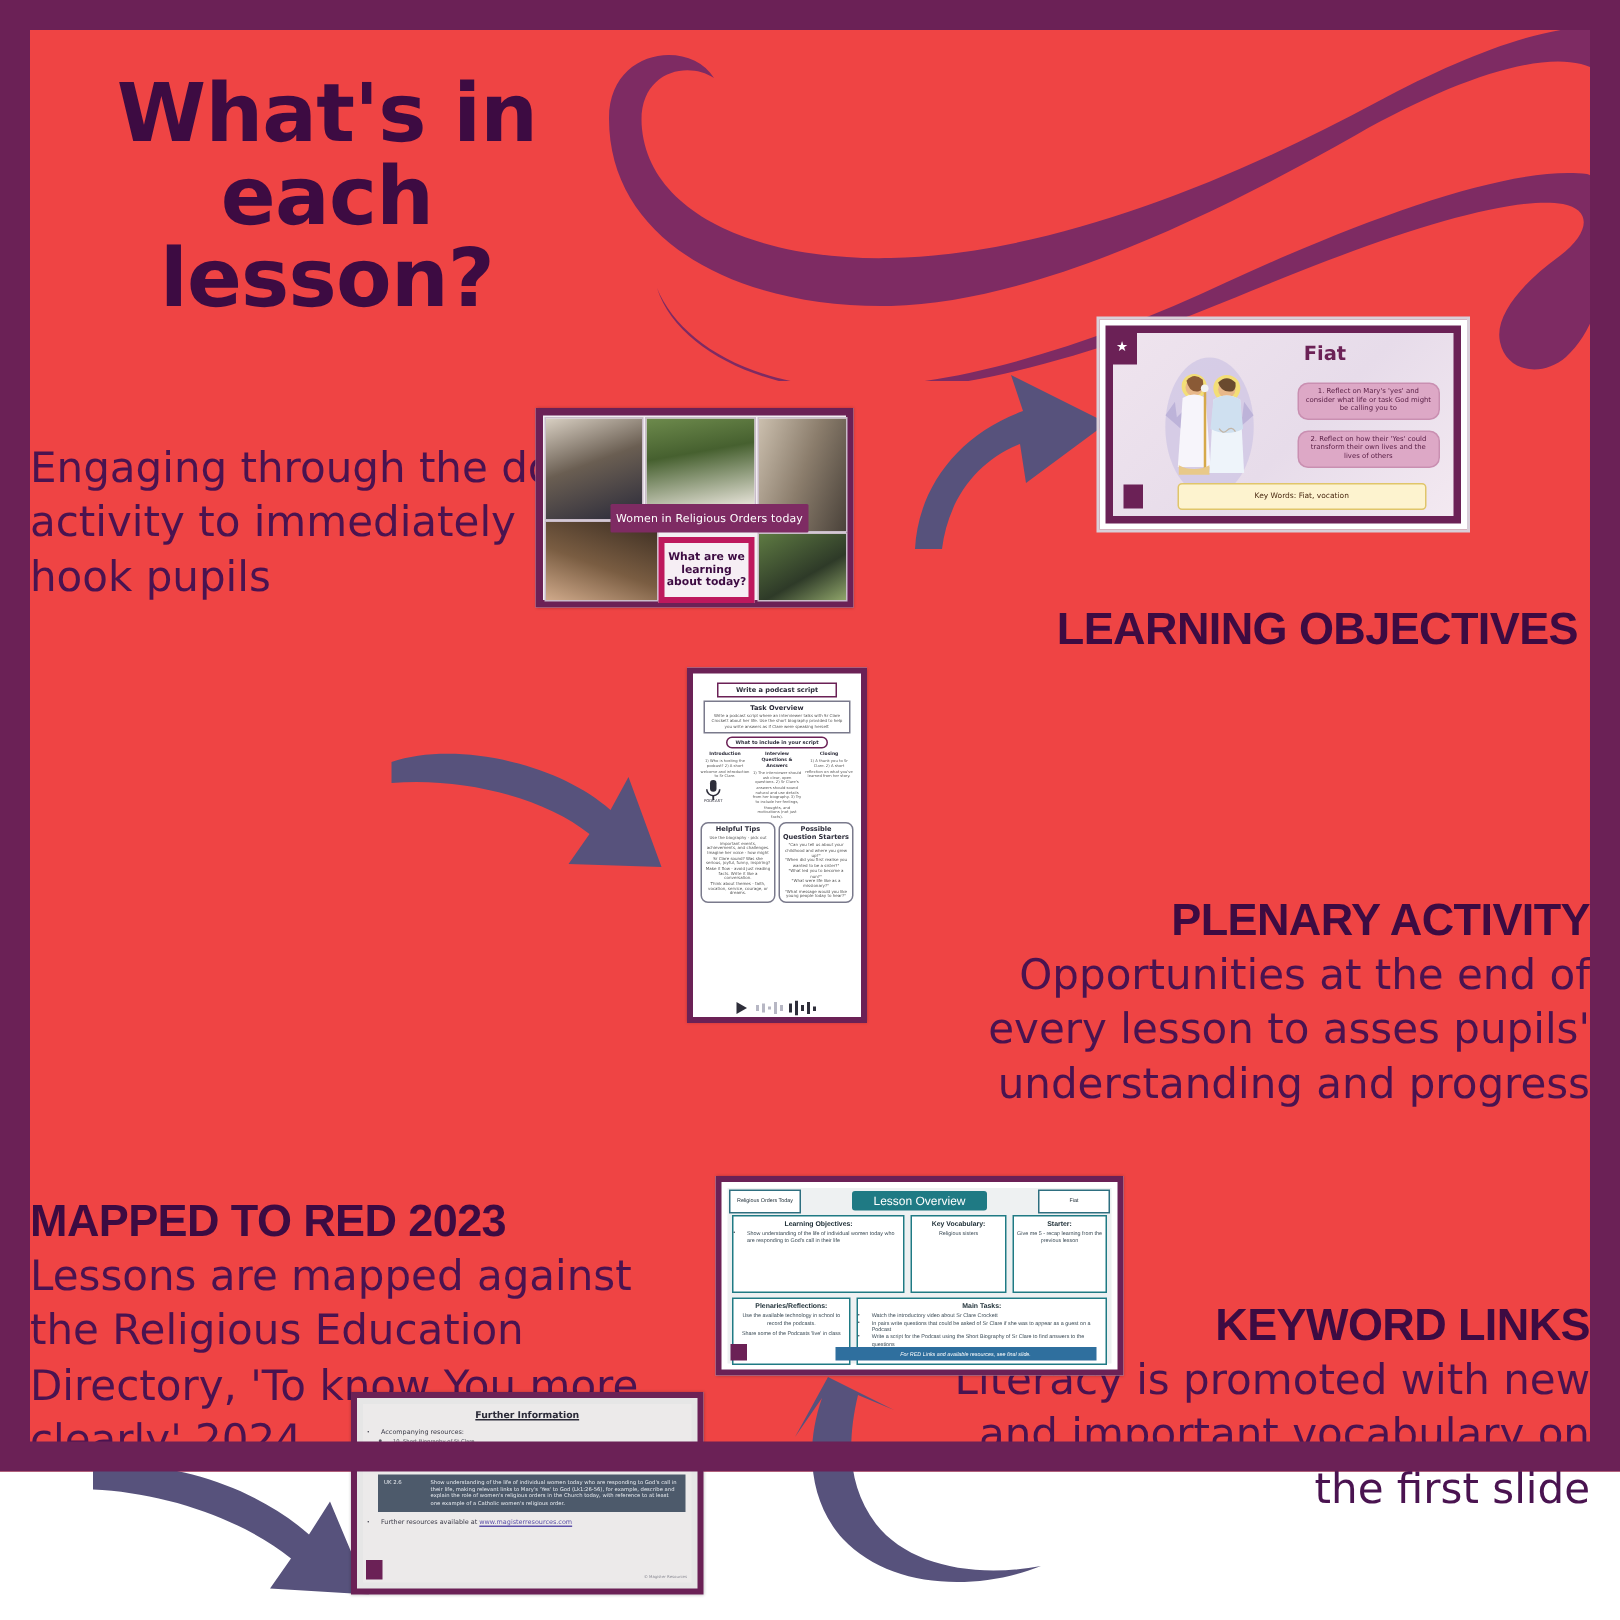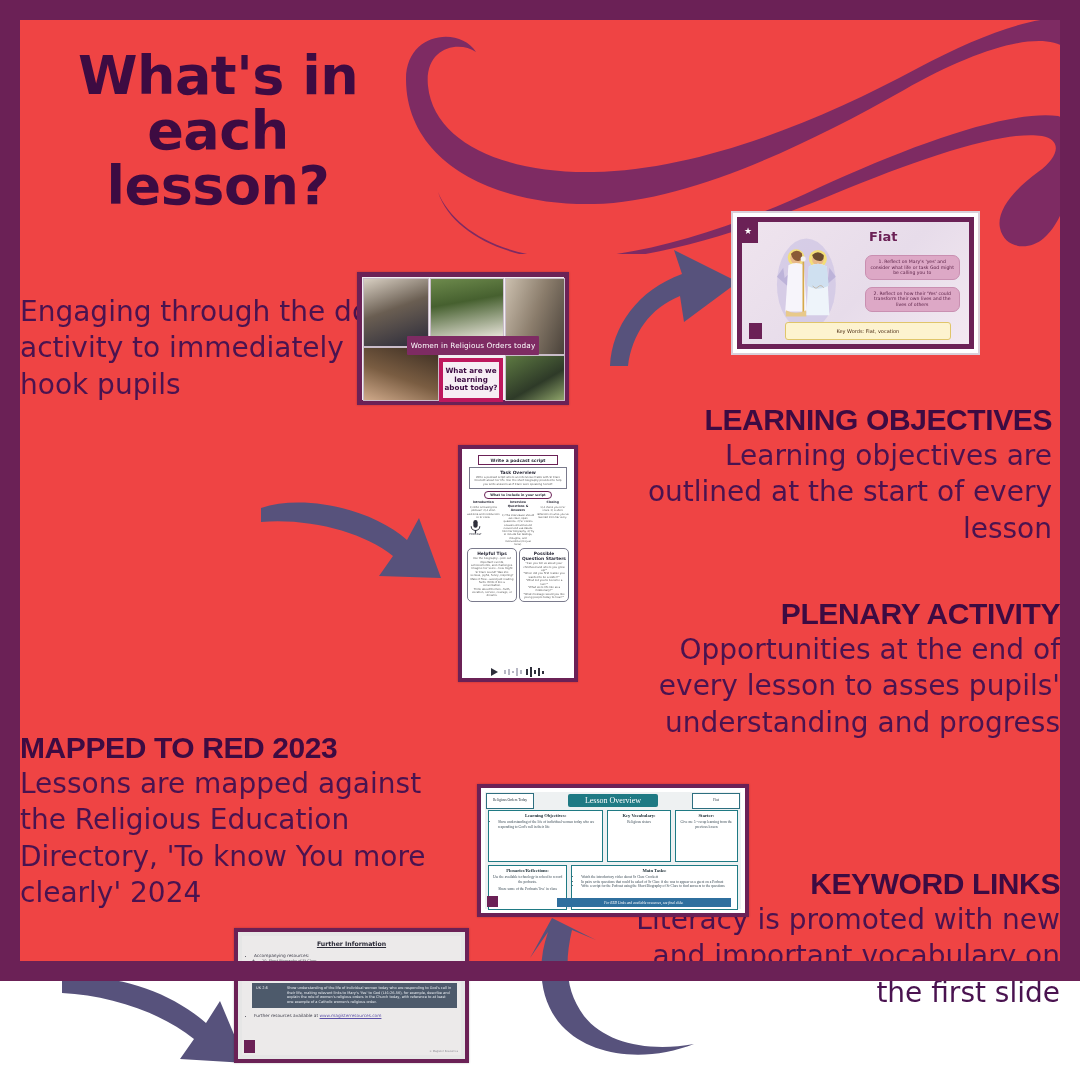--- a/index.html
+++ b/index.html
@@ -46,21 +46,21 @@
     margin:0;
     font-size:28px;line-height:1.30;
     color:#4A1350;font-weight:400;
     font-family:"DejaVu Sans", sans-serif;
   }
   .left-al{text-align:left;}
   .right-al{text-align:right;}
   
   #b-starter   {left:20px; top:294px;  width:400px;}
   #b-activities{left:20px; top:528px;  width:430px;}
-  #b-mapped    {left:20px; top:732px;  width:440px;}
+  #b-mapped    {left:20px; top:799px;  width:440px;}
   #b-objectives{left:632px;top:362px;  width:420px;margin-top:42px;}
   #b-plenary   {left:600px;top:598px;  width:460px;}
   #b-keyword   {left:600px;top:868px;  width:460px;}
 
   
   .arrow{position:absolute;z-index:5;}
   #arrow-lo {left:598px;top:238px;width:170px;height:135px;}
   #arrow-act{left:255px;top:490px;width:190px;height:110px;}
   #arrow-red{left:58px; top:965px;width:195px;height:105px;}
   #arrow-kw {left:528px;top:912px;width:175px;height:152px;}
@@ -134,21 +134,21 @@
   .ws-col b{display:block;font-size:3px;margin-bottom:1px;color:#2c2c3a;}
   .ws-two{display:flex;gap:2px;margin:2px 2px 0;}
   .ws-two .ws-box{width:auto;flex:1;margin:0;border-radius:5px;}
   .ws-foot{position:absolute;left:0;bottom:0;width:100%;height:12px;
       display:flex;align-items:center;justify-content:center;gap:2px;}
   .mic{position:absolute;left:4px;top:64px;width:13px;height:16px;}
   
   #slide-overview{left:477px;top:784px;width:272px;height:133px;
       border:4px solid #6B2156;background:#ffffff;padding:4px;}
   .ov{position:relative;width:100%;height:100%;
-      font-family:Liberation Serif, serif;color:#24323c;background:#eef1f2;}
+      font-family:Liberation Sans, sans-serif;color:#24323c;background:#eef1f2;}
   .ov-tab{position:absolute;top:1px;width:46px;height:14px;
       border:1px solid #2e6f80;background:#fff;font-size:3.6px;
       display:flex;align-items:center;justify-content:center;text-align:center;
       line-height:1.1;color:#24323c;}
   #ovtab-l{left:1px;}
   #ovtab-r{right:1px;}
   .ov-title{position:absolute;left:50%;transform:translateX(-50%);top:2px;
       width:90px;height:13px;background:#1f7a84;color:#fff;border-radius:2px;
       font-size:8px;display:flex;align-items:center;justify-content:center;}
   .ov-row{position:absolute;left:3px;right:3px;display:flex;gap:4px;}
@@ -225,21 +225,20 @@
   </div>
 
 
   <div class="block left-al" id="b-mapped">
     <h2>MAPPED TO RED 2023</h2>
     <p>Lessons are mapped against the Religious Education Directory, 'To know You more clearly' 2024</p>
   </div>
 
   <div class="block right-al" id="b-objectives">
     <h2>LEARNING OBJECTIVES</h2>
-    <p>Learning objectives are outlined at the start of every lesson</p>
   </div>
 
   <div class="block right-al" id="b-plenary">
     <h2>PLENARY ACTIVITY</h2>
     <p>Opportunities at the end of every lesson to asses pupils' understanding and progress</p>
   </div>
 
   <div class="block right-al" id="b-keyword">
     <h2>KEYWORD LINKS</h2>
     <p>Literacy is promoted with new and important vocabulary on the first slide</p>

